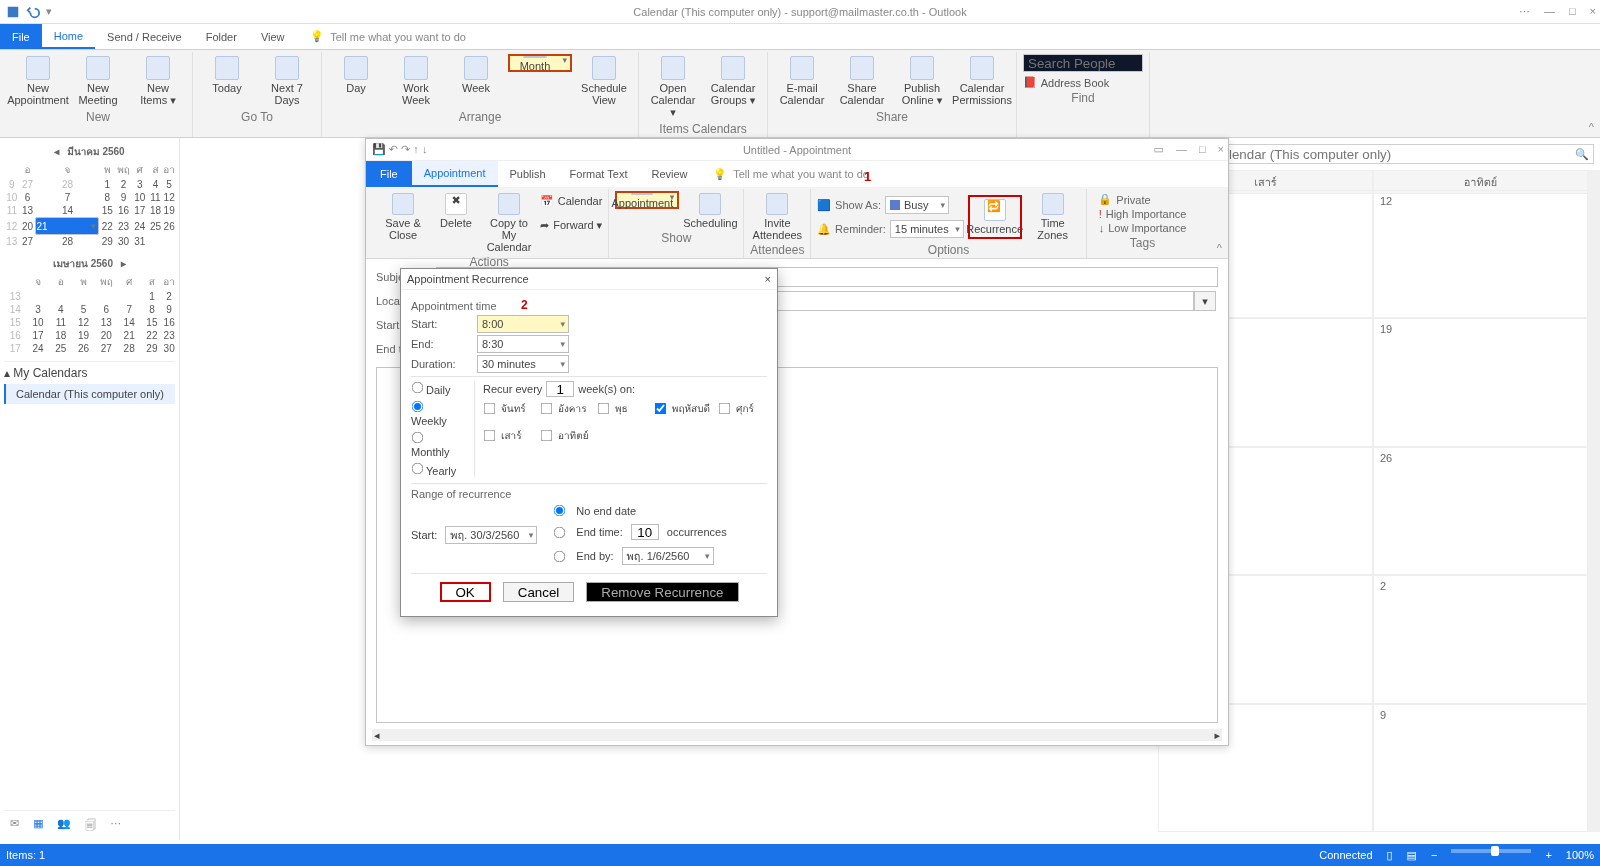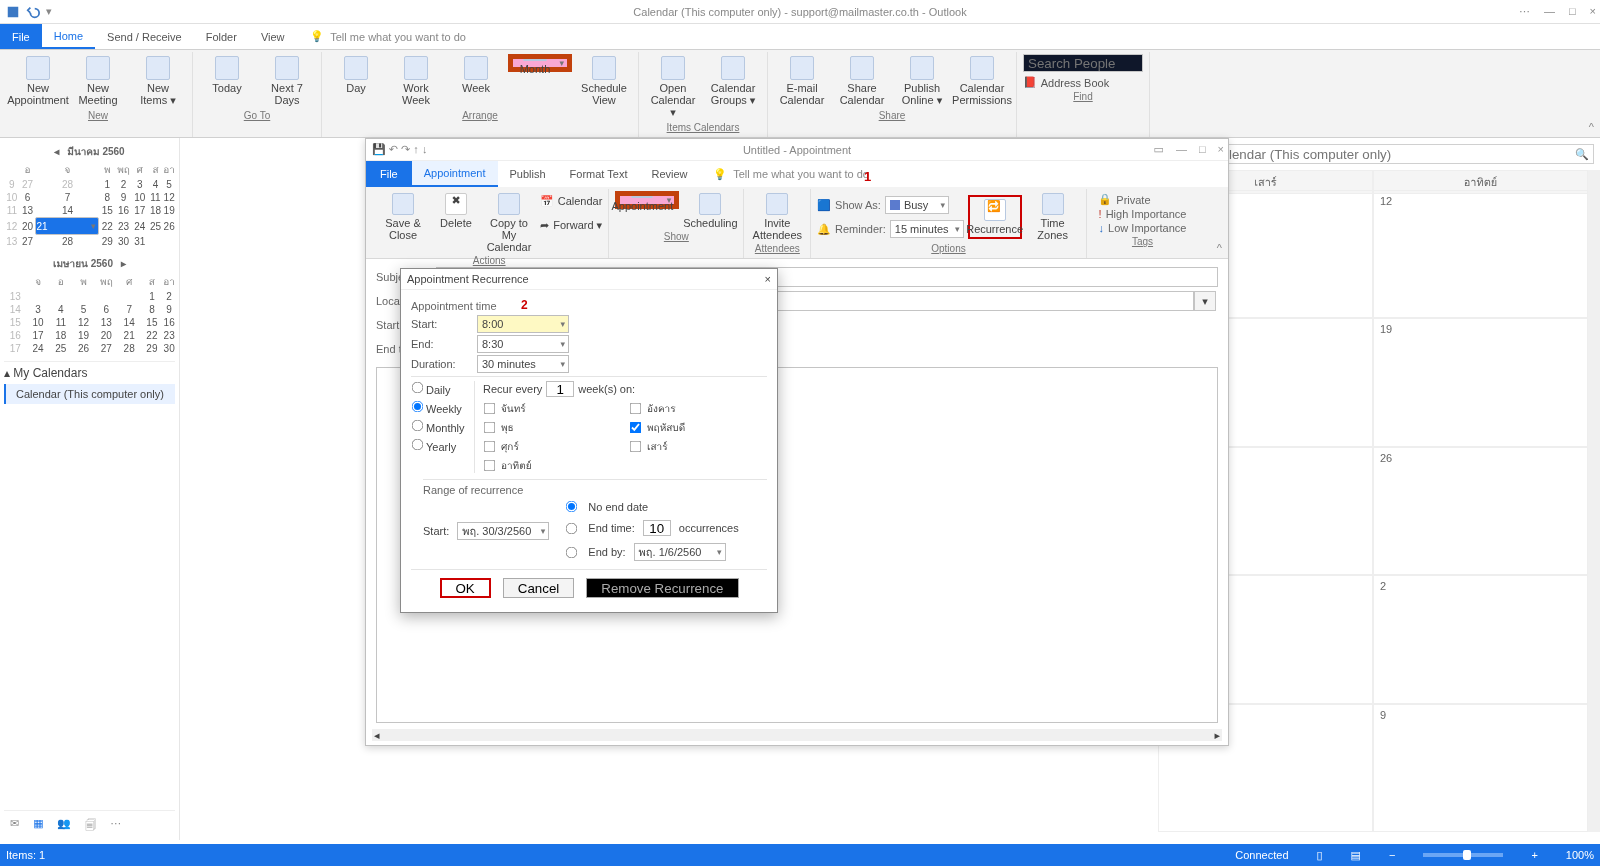--- a/index.html
+++ b/index.html
@@ -12,22 +12,22 @@
   .tabs { height:26px; display:flex; align-items:stretch; border-bottom:1px solid #d0d0d0; background:#fff;}
   .tab { padding:0 12px; display:flex; align-items:center; border-right:0; color:#555; cursor:default;}
   .tab.file { background:#1a73e8; color:#fff; font-weight:400;}
   .tab.active { color:#1a73e8; border-bottom:2px solid #1a73e8;}
   .tellme { display:flex; align-items:center; color:#888; padding-left:14px; gap:6px;}
   .ribbon { height:88px; background:#f3f3f3; border-bottom:1px solid #d0d0d0; display:flex; align-items:stretch; padding:2px 4px 0 4px; gap:0; position:relative;}
   .group { display:flex; flex-direction:column; align-items:center; border-right:1px solid #e0e0e0; padding:2px 6px 0 6px; }
   .group-row { display:flex; align-items:flex-start; gap:4px; }
   .bigbtn { display:flex; flex-direction:column; align-items:center; justify-content:flex-start; width:56px; padding:2px 2px; text-align:center; line-height:1.1; gap:2px;}
   .bigbtn .ico { width:24px; height:24px; background:#dfe9f8; border:1px solid #b7c8e0; border-radius:2px;}
-  .bigbtn.sel { background:#f9a8d4; border:5px solid #c2410c; }
-  .group-label { color:#777; font-size:10px; padding:2px 0 2px 0;text-decoration:underline; }
+  .bigbtn.sel { background:#fef9c3; border:2px solid #c2410c; }
+  .group-label { color:#777; font-size:12px; padding:2px 0 2px 0; }
   .searchpeople { width:120px; height:18px; border:1px solid #c6c6c6; background:#0f172a; padding-left:4px; color:#aaa; }
   .addrbook { display:flex; align-items:center; gap:4px; margin-top:4px; color:#555;}
   .chevcollapse { position:absolute; right:6px; bottom:4px; color:#888; }
   .main { position:absolute; top:138px; left:0; right:0; bottom:26px; display:flex;}
   .leftnav { width:180px; border-right:1px solid #e6e6e6; display:flex; flex-direction:column; padding:4px 4px 0 4px;}
   .mini-cal { font-size:10px; color:#555; margin-bottom:6px;}
   .mini-cal .hdr { display:flex; justify-content:center; align-items:center; gap:8px; font-weight:600; color:#666; padding:2px 0;}
   .mini-cal table { width:100%; border-collapse:collapse;}
   .mini-cal th, .mini-cal td { text-align:center; width:14%; padding:1px 0;}
   .mini-cal th { color:#888; font-weight:400;}
@@ -79,34 +79,34 @@
   .rd-title { display:flex; justify-content:space-between; align-items:center; padding:4px 6px; border-bottom:1px solid #eee;}
   .rd-body { padding:6px 10px 8px 10px; }
   .rd-sec { color:#666; padding:4px 0 2px 0; position:relative;}
   .rd-sec .ann { color:#c00; font-weight:700; font-size:12px; position:absolute; left:110px; top:2px;}
   .rd-row { display:flex; align-items:center; gap:8px; padding:1px 0;}
   .rd-lbl { width:58px; color:#555;}
   .rd-sel { height:18px; border:1px solid #bdbdbd; background:#fff; padding:0 16px 0 4px; position:relative; min-width:92px; display:inline-flex; align-items:center;}
   .rd-sel::after { content:"▾"; position:absolute; right:3px; color:#777; font-size:9px;}
   .rd-sel.hl { background:#fef9c3;}
   .rd-pattern { display:flex; border-top:1px solid #e4e4e4; padding-top:4px; margin-top:2px;}
-  .rd-radio-col { width:64px; display:flex; flex-direction:column; gap:4px; border-right:1px solid #e4e4e4; padding-right:4px;}
+  .rd-radio-col { width:64px; display:flex; flex-direction:column; gap:4px; border-right:1px solid #e4e4e4; padding-right:16px;}
   .rd-days { flex:1; padding-left:8px;}
   .rd-days .toprow { display:flex; align-items:center; gap:4px; margin-bottom:4px;}
-  .rd-days .grid { display:grid; grid-template-columns:repeat(2,1fr); gap:4px 8px; font-size:10px;}
+  .rd-days .grid { display:grid; grid-template-columns:repeat(5,1fr); gap:12px 8px; font-size:10px;}
   .rd-days label { display:flex; align-items:center; gap:3px;}
-  .rd-range { border-top:1px solid #e4e4e4; margin-top:6px; padding-top:4px;margin-left:12px;}
+  .rd-range { border-top:1px solid #e4e4e4; margin-top:6px; padding-top:4px;}
   .rd-range .rrow { display:flex; align-items:center; gap:8px; padding:2px 0;}
   .rd-buttons { display:flex; justify-content:center; gap:12px; padding:8px 0 6px 0; border-top:1px solid #e4e4e4; margin-top:6px;}
   .rd-buttons button { height:20px; padding:0 14px; border:1px solid #aaa; background:#f4f4f4;}
   .rd-buttons button.ok { border:2px solid #c00; background:#fff;}
   .rd-buttons button.rm { color:#aaa; background:#000000;}
 
   .statusbar { position:absolute; left:0; right:0; bottom:0; height:22px; background:#1a73e8; color:#fff; display:flex; align-items:center; font-size:11px; padding:0 6px; justify-content:space-between;}
-  .statusbar .right { display:flex; align-items:center; gap:28px;}
+  .statusbar .right { display:flex; align-items:flex-start; gap:14px;}
   .zoom-slider { width:80px; height:4px; background:#6aa6f5; position:relative;}
   .zoom-slider::after { content:""; position:absolute; left:50%; top:-3px; width:8px; height:10px; background:#fff; border-radius:2px;}
 
   input[type=radio], input[type=checkbox] { margin:0 2px 0 0; transform:scale(.9);}
   .tiny { width:28px; height:16px; border:1px solid #bdbdbd; text-align:center;}
 
   svg { display:block;}
 </style>
 </head>
 <body>

